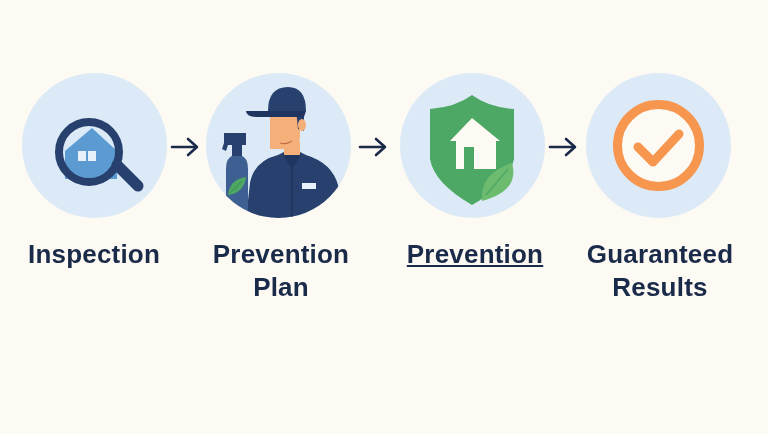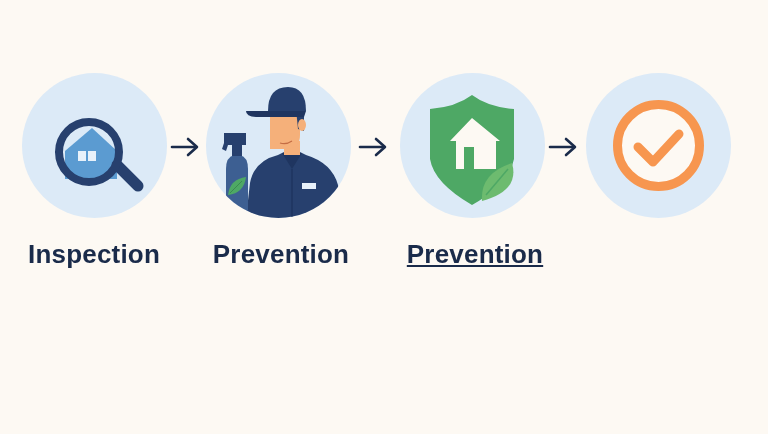--- a/index.html
+++ b/index.html
@@ -141,20 +141,23 @@
       <circle cx="72.5" cy="72.5" r="41" fill="#fdf9f3" stroke="#f7964f" stroke-width="9"></circle>
       <polyline points="52,74 67,89 93,61" fill="none" stroke="#f7964f" stroke-width="9" stroke-linecap="round" stroke-linejoin="round"></polyline>
     </svg>
   </div>
 
   <div class="step-label" style="left:-6px;">
     <span>Inspection</span>
   </div>
   <div class="step-label" style="left:181px;">
     <span>Prevention</span>
+    <span>Plan</span>
   </div>
   <div class="step-label" style="left:375px;text-decoration:underline;">
     <span>Prevention</span>
   </div>
   <div class="step-label" style="left:560px;">
+    <span>Guaranteed</span>
+    <span>Results</span>
   </div>
 
 </div>
 
 </body></html>

